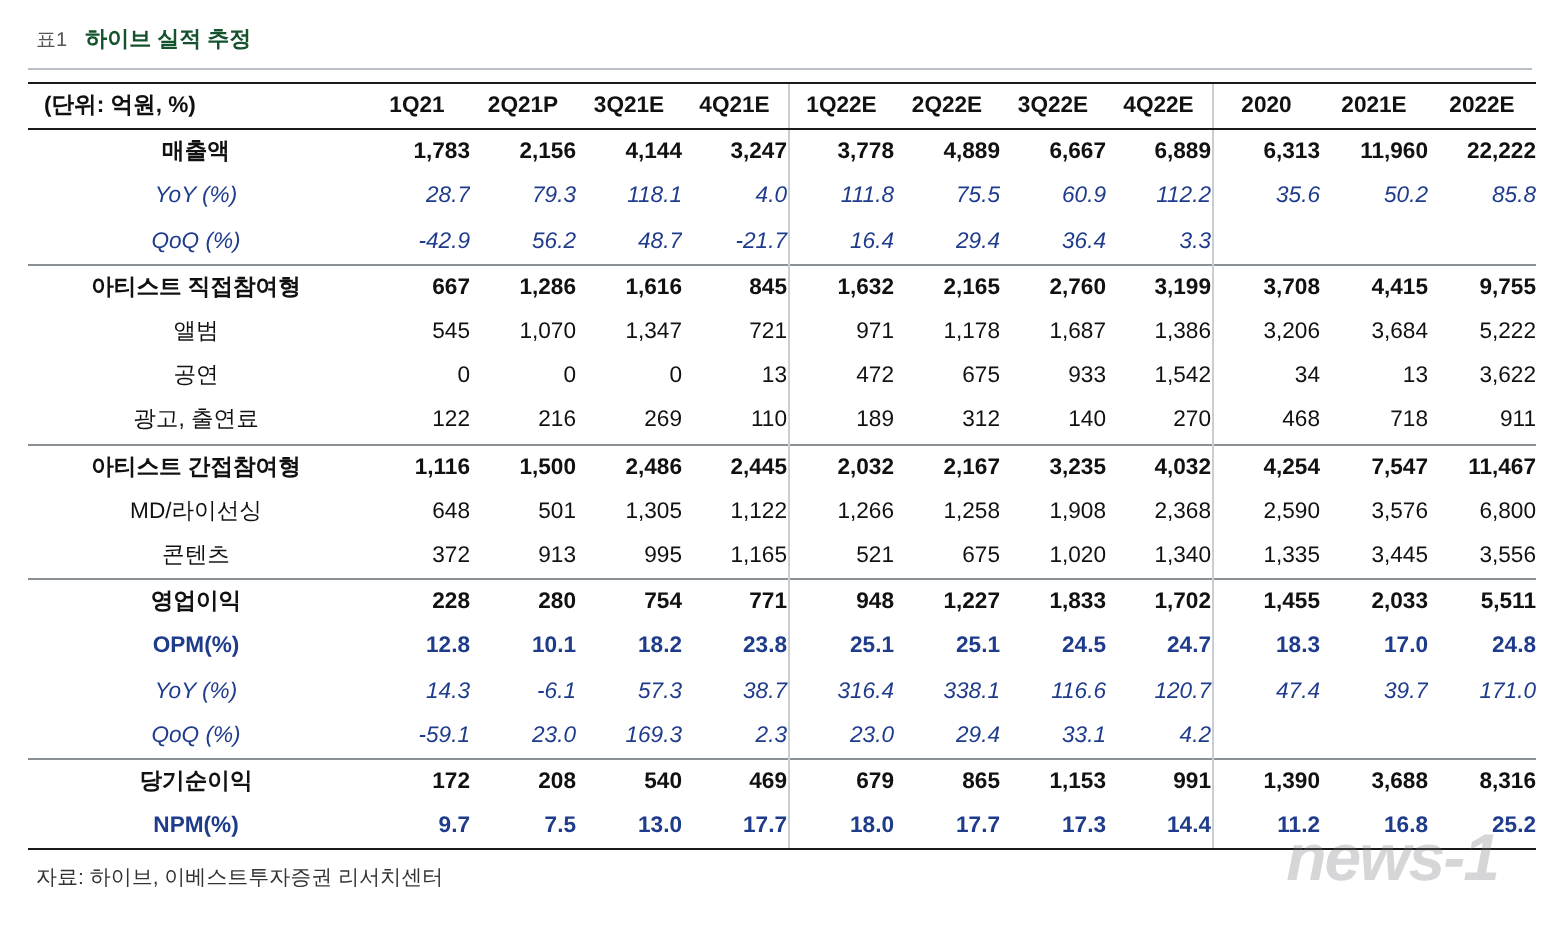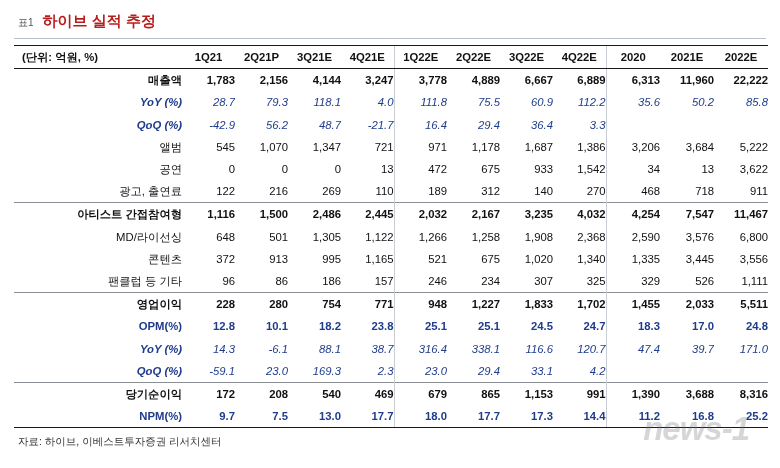--- a/index.html
+++ b/index.html
@@ -28,23 +28,23 @@
     align-items: baseline;
     gap: 9px;
     padding: 2px 0 7px 4px;
   }
   .caption-tag {
     font-size: 10px;
     color: #555555;
     letter-spacing: 0;
   }
   .caption-title {
-    font-size: 15px;
+    font-size: 11px;
     font-weight: bold;
-    color: #b91c1c;
+    color: #14532d;
   }
   .caption-rule {
     height: 1px;
     background: #b9c0c8;
     margin: 0 0 6px 0;
   }
   
   table.fin {
     border-collapse: collapse;
     width: 752px;
@@ -66,32 +66,32 @@
     color: #111111;
     border-top: 1.6px solid #1a1a1a;
     border-bottom: 1px solid #1a1a1a;
   }
   th.hdr.lbl {
     text-align: left;
     padding-left: 8px;
     padding-right: 0;
   }
   td.lbl {
-    text-align: right;
+    text-align: center;
     padding-left: 8px;
     color: #111111;
   }
   td.num {
     text-align: right;
     padding-right: 7px;
     color: #111111;
   }
   tr.r-bold td { font-weight: bold; }
   tr.r-ital td { font-style: italic; color: #1f3c8c; }
-  tr.r-ital td.lbl { font-style: italic; color: #1f3c8c; font-weight: bold; }
+  tr.r-ital td.lbl { font-style: italic; color: #1f3c8c; }
   tr.r-boldital td { font-weight: bold; color: #1f3c8c; }
   tr.sep-top td { border-top: 1px solid #8a8f96; }
   tr.last-row td { border-bottom: 1.6px solid #1a1a1a; }
   
   .vsep-l { border-left: 1px solid #c9ced4; }
   
   .source {
     font-size: 10.5px;
     color: #333333;
     padding: 7px 0 0 4px;
@@ -188,20 +188,34 @@
           <td class="num">48.7</td>
           <td class="num">-21.7</td>
           <td class="num vsep-l">16.4</td>
           <td class="num">29.4</td>
           <td class="num">36.4</td>
           <td class="num">3.3</td>
           <td class="num vsep-l"></td>
           <td class="num"></td>
           <td class="num"></td>
         </tr>
+        <tr class="r-bold sep-top">
+          <td class="lbl">아티스트 직접참여형</td>
+          <td class="num">667</td>
+          <td class="num">1,286</td>
+          <td class="num">1,616</td>
+          <td class="num">845</td>
+          <td class="num vsep-l">1,632</td>
+          <td class="num">2,165</td>
+          <td class="num">2,760</td>
+          <td class="num">3,199</td>
+          <td class="num vsep-l">3,708</td>
+          <td class="num">4,415</td>
+          <td class="num">9,755</td>
+        </tr>
         <tr>
           <td class="lbl">앨범</td>
           <td class="num">545</td>
           <td class="num">1,070</td>
           <td class="num">1,347</td>
           <td class="num">721</td>
           <td class="num vsep-l">971</td>
           <td class="num">1,178</td>
           <td class="num">1,687</td>
           <td class="num">1,386</td>
@@ -272,34 +286,20 @@
           <td class="num">995</td>
           <td class="num">1,165</td>
           <td class="num vsep-l">521</td>
           <td class="num">675</td>
           <td class="num">1,020</td>
           <td class="num">1,340</td>
           <td class="num vsep-l">1,335</td>
           <td class="num">3,445</td>
           <td class="num">3,556</td>
         </tr>
-        <tr>
-          <td class="lbl">팬클럽 등 기타</td>
-          <td class="num">96</td>
-          <td class="num">86</td>
-          <td class="num">186</td>
-          <td class="num">157</td>
-          <td class="num vsep-l">246</td>
-          <td class="num">234</td>
-          <td class="num">307</td>
-          <td class="num">325</td>
-          <td class="num vsep-l">329</td>
-          <td class="num">526</td>
-          <td class="num">1,111</td>
-        </tr>
         <tr class="r-bold sep-top">
           <td class="lbl">영업이익</td>
           <td class="num">228</td>
           <td class="num">280</td>
           <td class="num">754</td>
           <td class="num">771</td>
           <td class="num vsep-l">948</td>
           <td class="num">1,227</td>
           <td class="num">1,833</td>
           <td class="num">1,702</td>
@@ -318,21 +318,21 @@
           <td class="num">24.5</td>
           <td class="num">24.7</td>
           <td class="num vsep-l">18.3</td>
           <td class="num">17.0</td>
           <td class="num">24.8</td>
         </tr>
         <tr class="r-ital">
           <td class="lbl">YoY (%)</td>
           <td class="num">14.3</td>
           <td class="num">-6.1</td>
-          <td class="num">88.1</td>
+          <td class="num">57.3</td>
           <td class="num">38.7</td>
           <td class="num vsep-l">316.4</td>
           <td class="num">338.1</td>
           <td class="num">116.6</td>
           <td class="num">120.7</td>
           <td class="num vsep-l">47.4</td>
           <td class="num">39.7</td>
           <td class="num">171.0</td>
         </tr>
         <tr class="r-ital">

